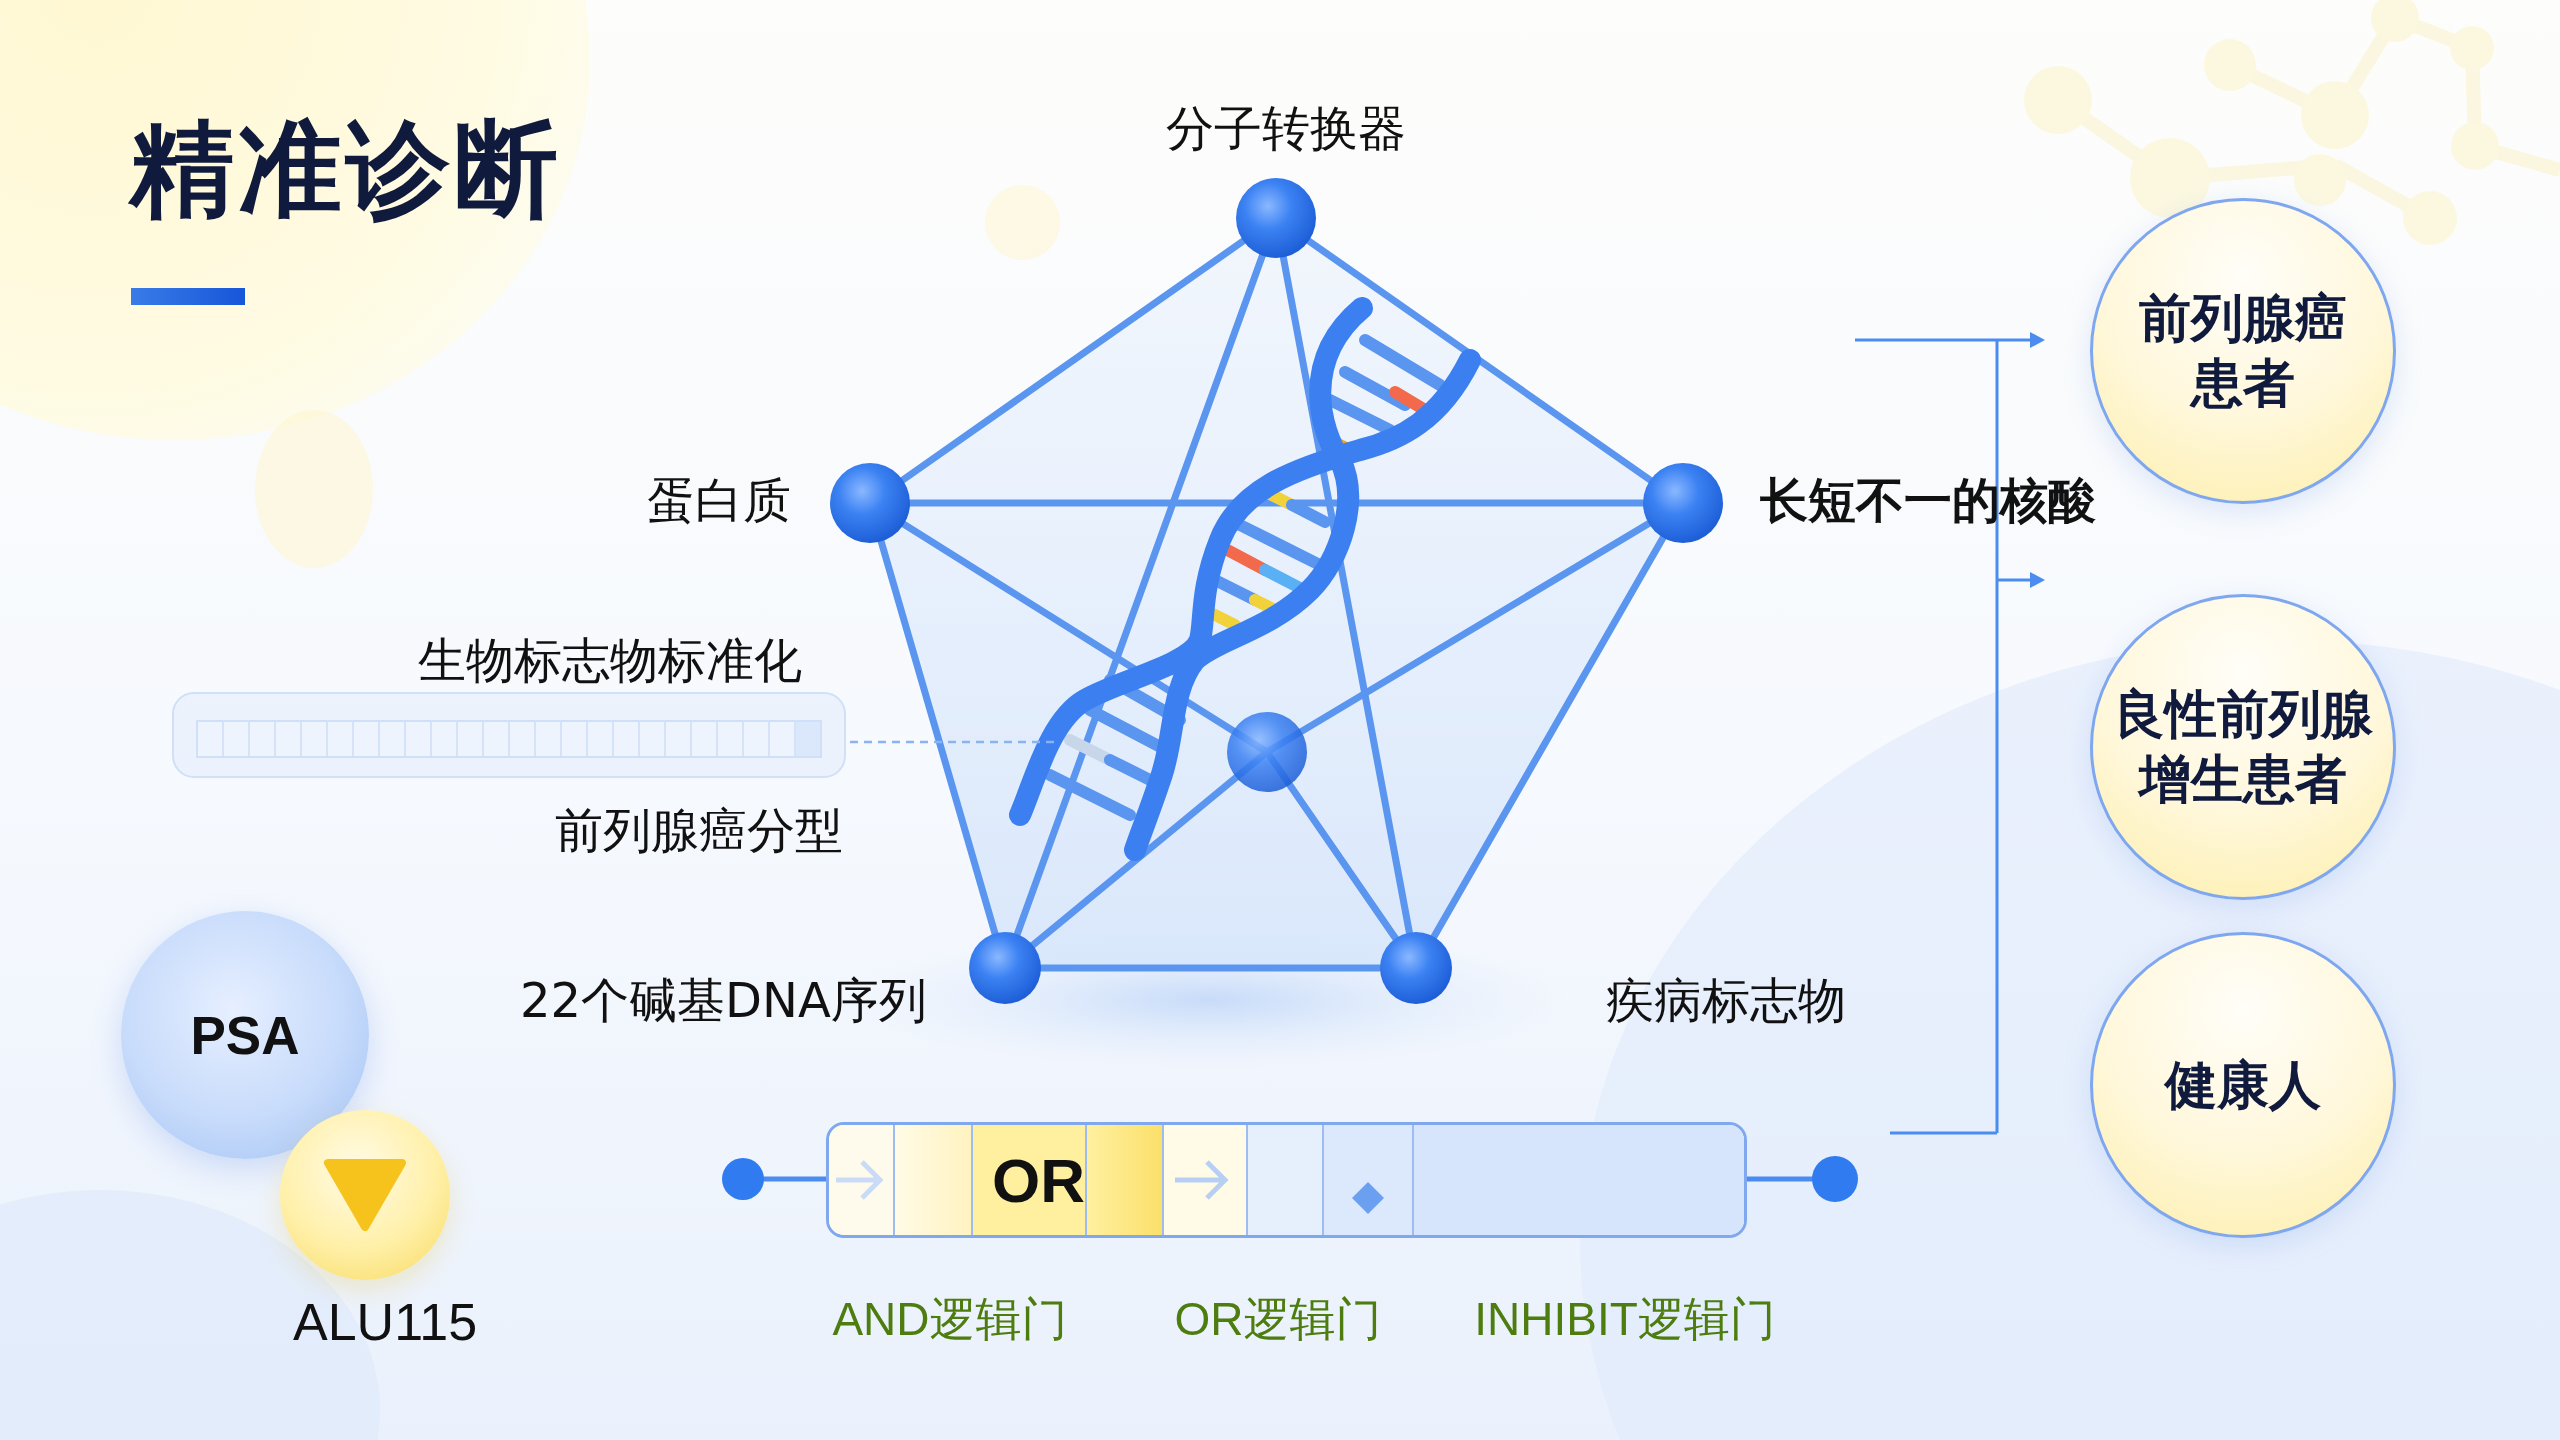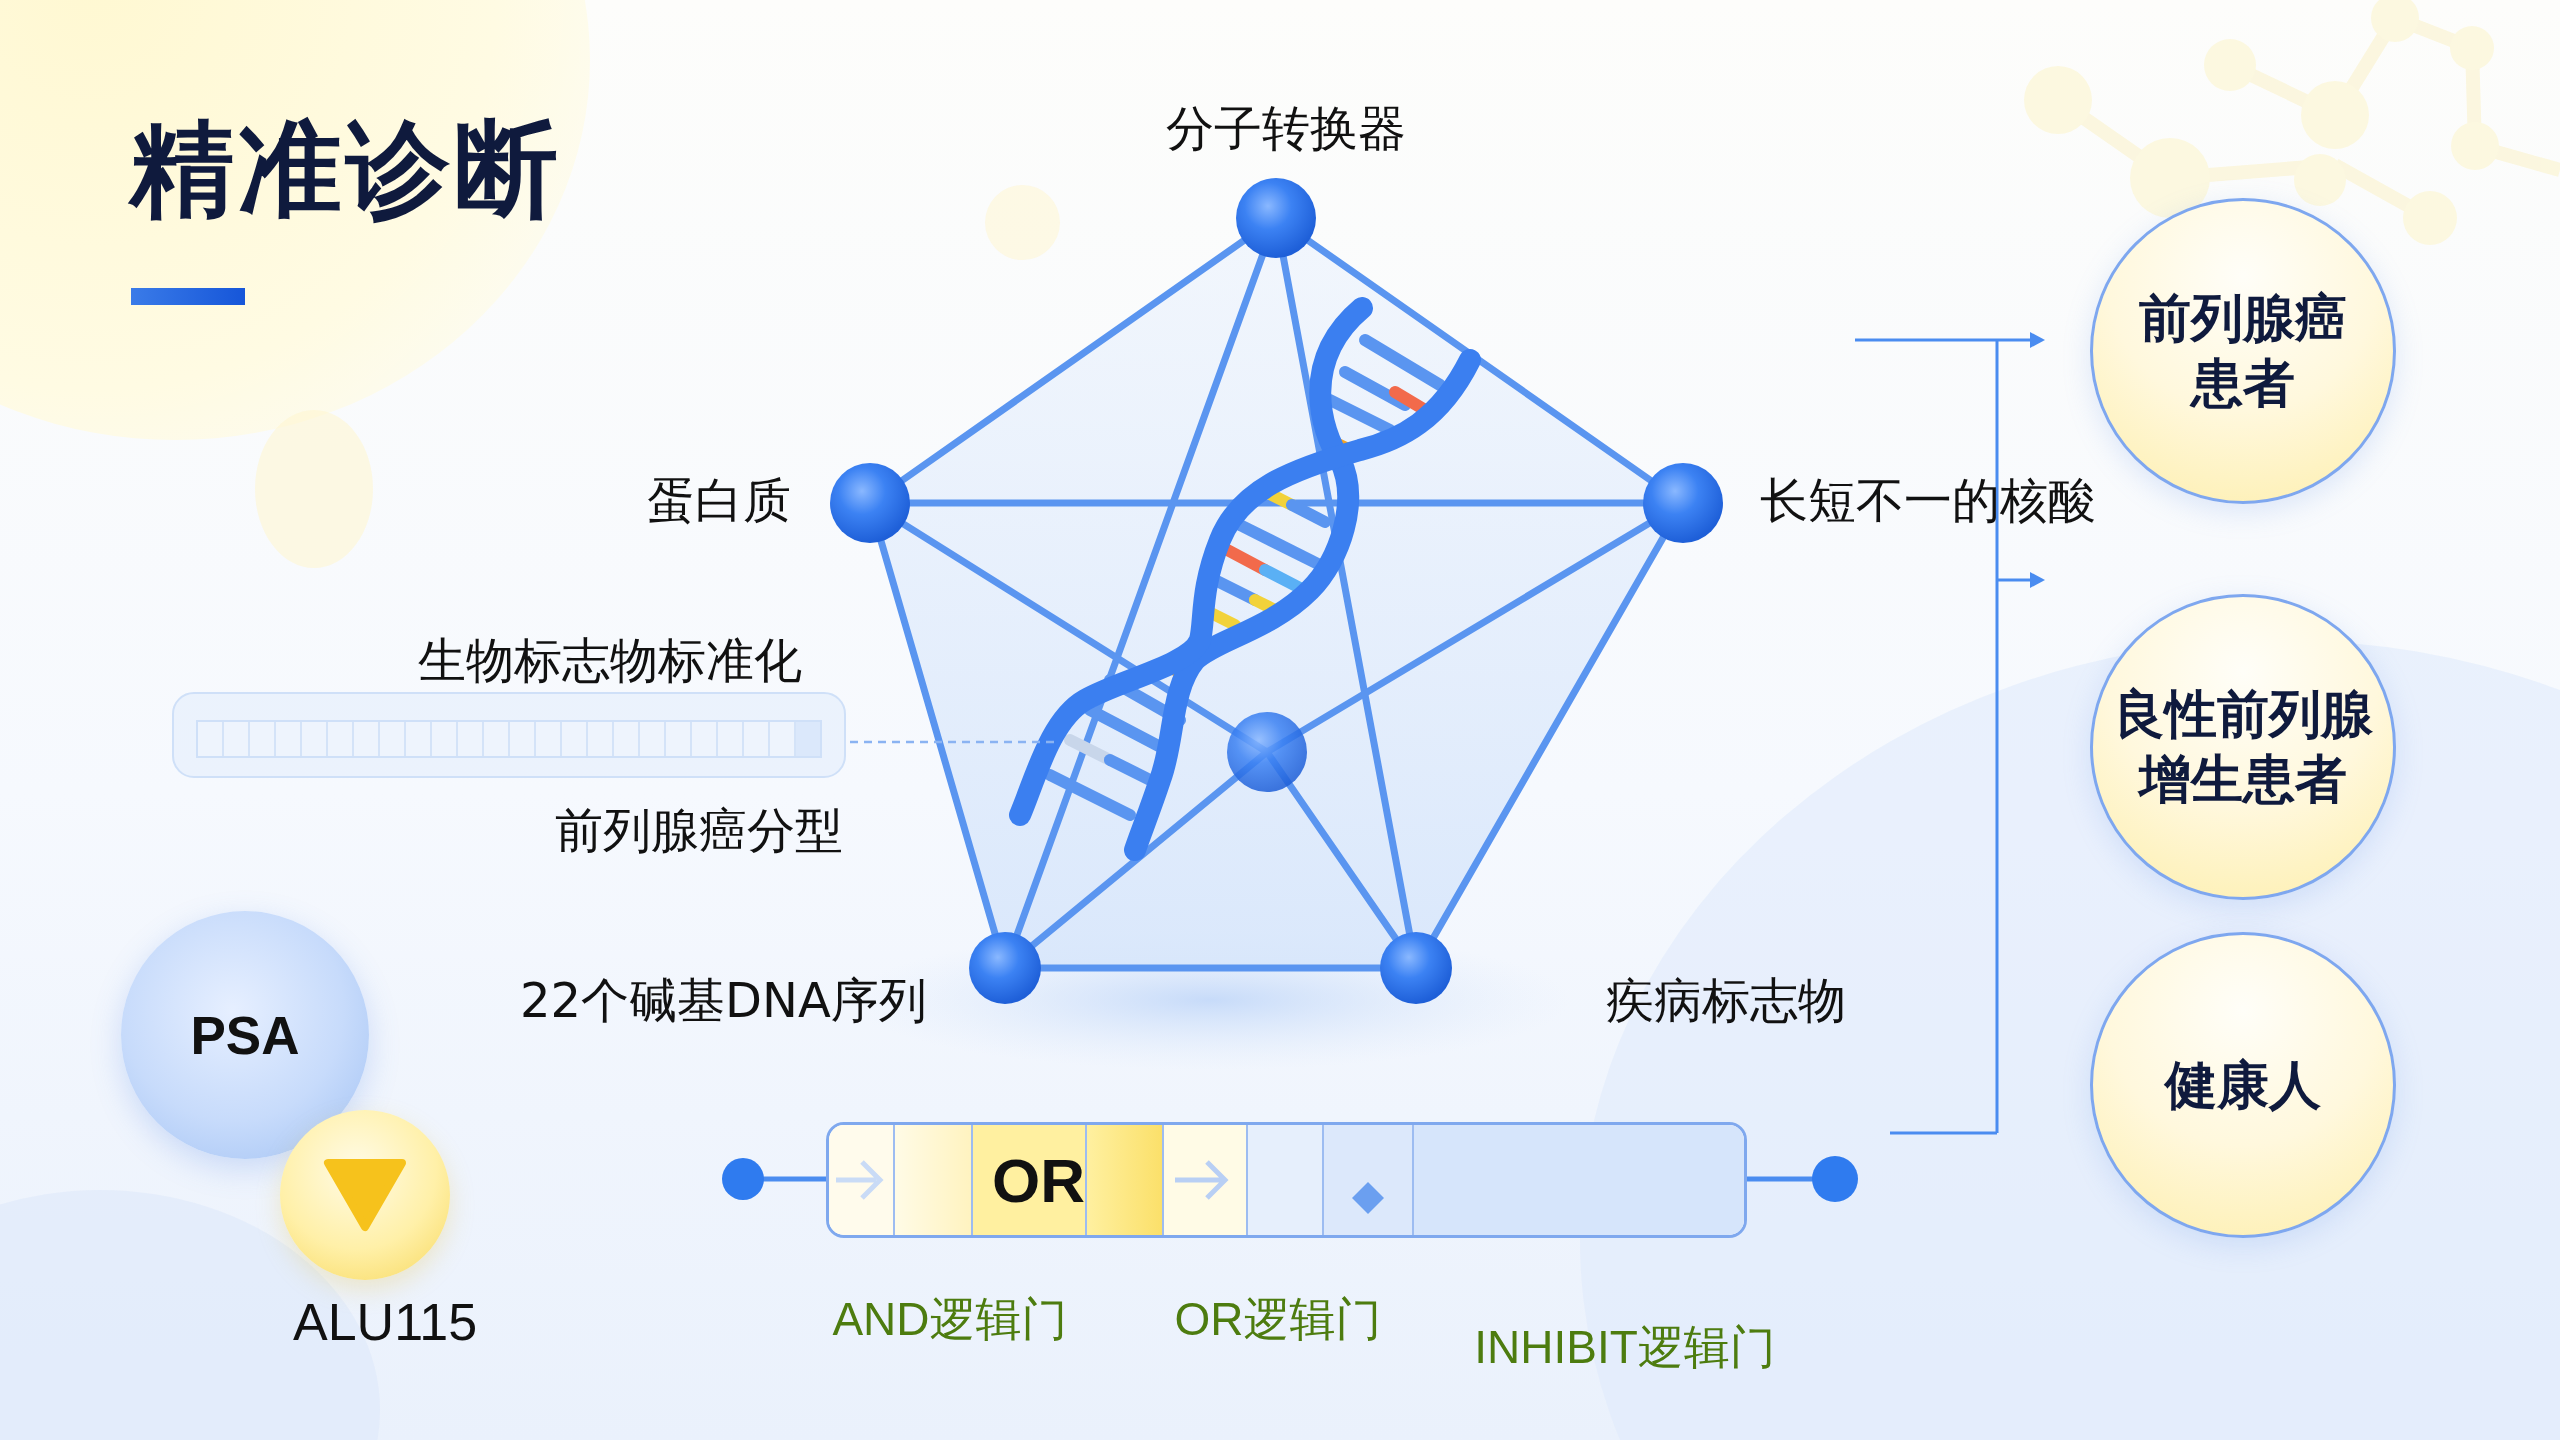--- a/index.html
+++ b/index.html
@@ -188,21 +188,21 @@
     <polygon points="2030,332 2045,340 2030,348"></polygon>
     <polygon points="2030,572 2045,580 2030,588"></polygon>
   </g>
 
   <line x1="743" y1="1179" x2="826" y2="1179" stroke="#4a8cf0" stroke-width="5"></line>
   <line x1="1747" y1="1179" x2="1835" y2="1179" stroke="#4a8cf0" stroke-width="5"></line>
 </svg>
 
 <div class="lbl lbl-c" style="left:1286px;top:104px;">分子转换器</div>
 <div class="lbl" style="left:647px;top:476px;">蛋白质</div>
-<div class="lbl" style="left:1760px;top:476px;">长短不一的核酸</div>
+<div class="lbl" style="left:1760px;top:476px;font-weight:bold;">长短不一的核酸</div>
 <div class="lbl" style="left:520px;top:976px;">22个碱基DNA序列</div>
 <div class="lbl" style="left:1606px;top:976px;">疾病标志物</div>
 
 <div class="lbl" style="left:418px;top:620px;margin-top:16px;">生物标志物标准化</div>
 <div class="abs bar">
   <div class="bar-inner" id="barInner">
       <div class="bar-cell"></div>
       <div class="bar-cell"></div>
       <div class="bar-cell"></div>
       <div class="bar-cell"></div>
@@ -261,21 +261,21 @@
   <div class="logic-cell" style="width:76px;background:#e6effc;"></div>
   <div class="logic-cell" style="width:90px;background:#dce8fb;">
     <svg width="40" height="40" style="margin-top:36px;">
         <path d="M20,4 L36,20 L20,36 L4,20 Z" fill="#6b9ff0"></path>
       </svg>
   </div>
   <div class="logic-cell" style="flex:1;background:#d6e5fb;"></div>
 </div>
 <div class="lbl gate-label lbl-c" style="left:950px;top:1296px;">AND逻辑门</div>
 <div class="lbl gate-label lbl-c" style="left:1278px;top:1296px;">OR逻辑门</div>
-<div class="lbl gate-label lbl-c" style="left:1625px;top:1296px;margin-top:28px;">INHIBIT逻辑门</div>
+<div class="lbl gate-label lbl-c" style="left:1625px;top:1296px;">INHIBIT逻辑门</div>
 
 <div class="outcome" style="left:2090px;top:198px;">
   <span>前列腺癌
 患者</span>
 </div>
 <div class="outcome" style="left:2090px;top:594px;">
   <span>良性前列腺
 增生患者</span>
 </div>
 <div class="outcome" style="left:2090px;top:932px;">

